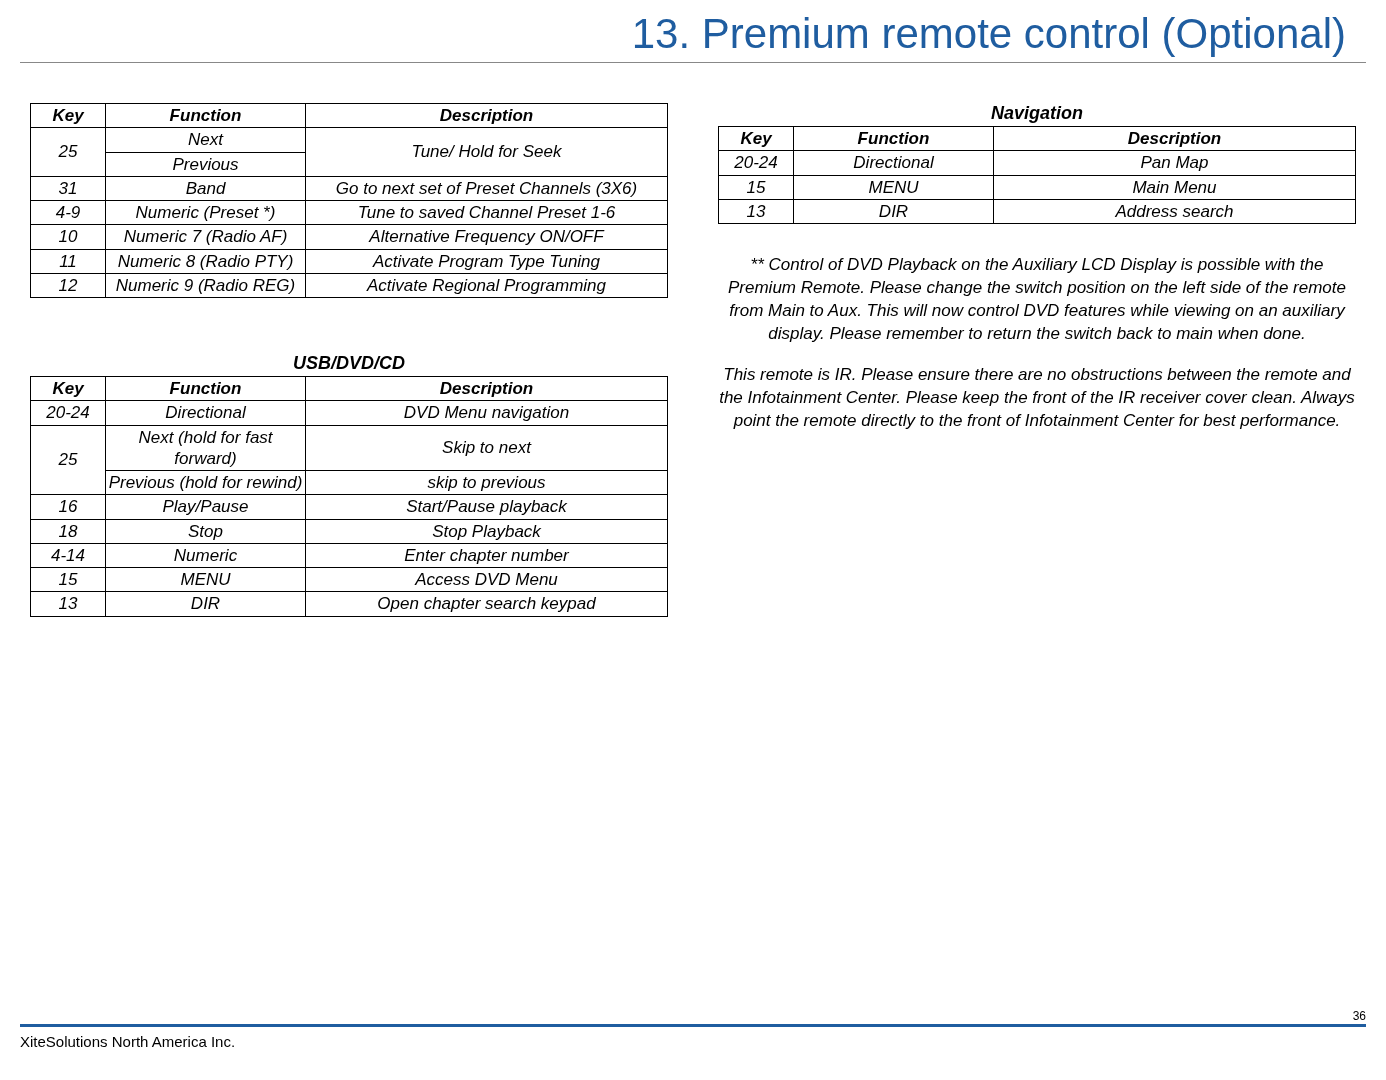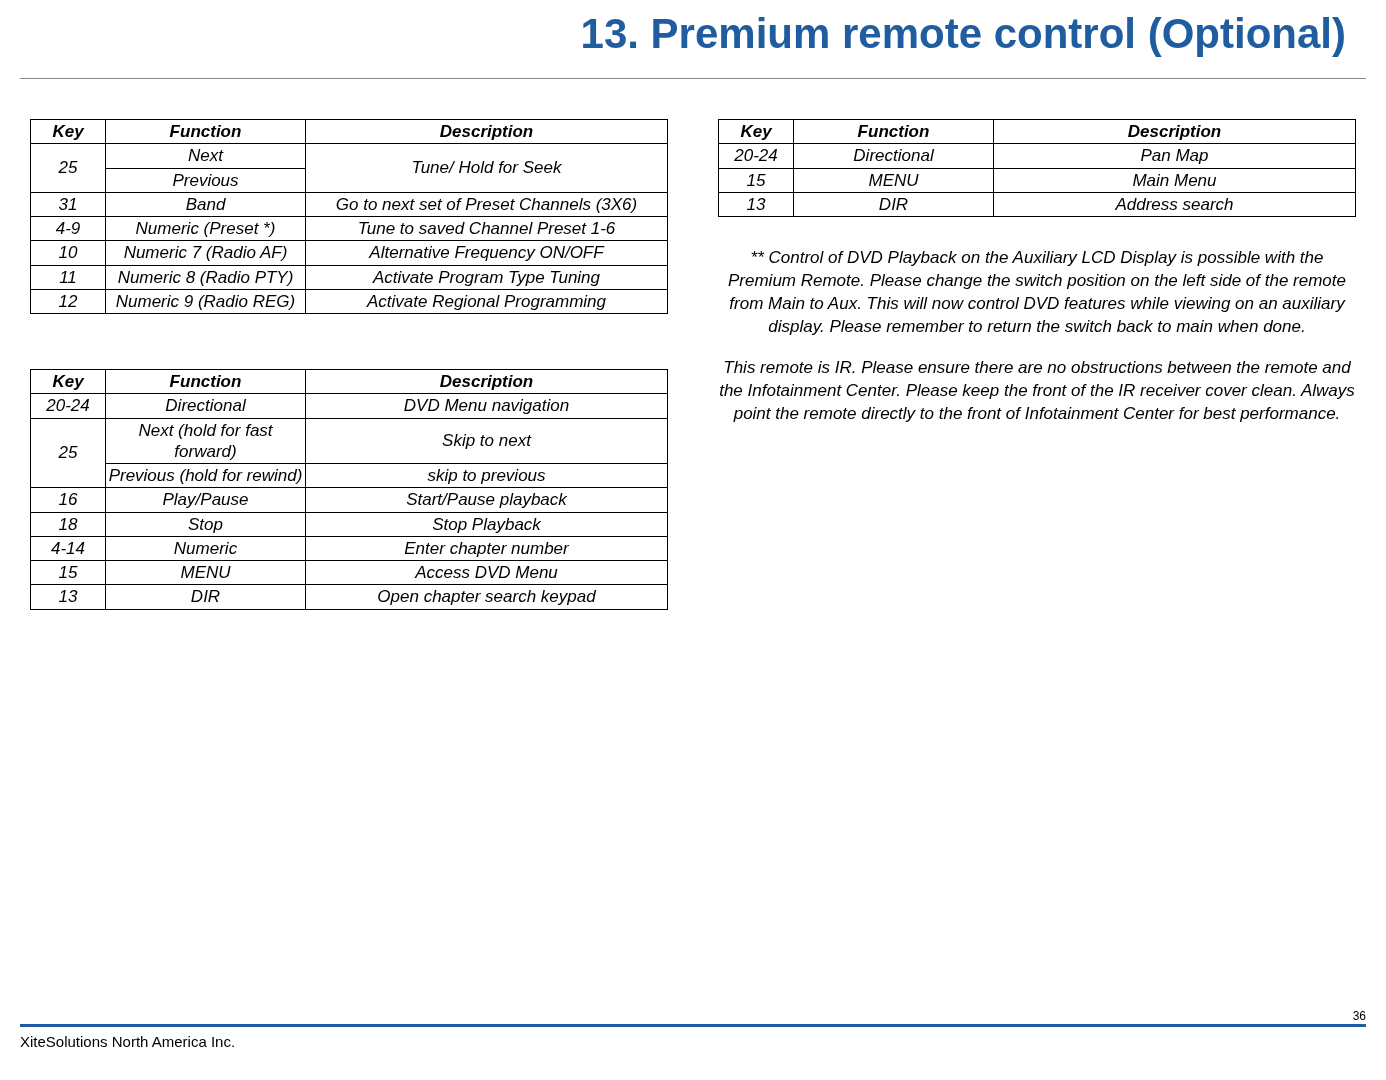--- a/index.html
+++ b/index.html
@@ -9,23 +9,23 @@
     height: 1080px;
     font-family: Arial, Helvetica, sans-serif;
     background: #fff;
     color: #000;
     position: relative;
     box-sizing: border-box;
   }
   .page-title {
     text-align: right;
     font-size: 42px;
-    font-weight: bold;
+    font-weight: normal;
     color: #1f5da0;
-    padding: 10px 20px 20px 20px;
+    padding: 10px 20px 4px 20px;
     border-bottom: 1px solid #888;
     margin: 0 20px;
   }
   .content {
     display: flex;
     gap: 50px;
     padding: 40px 30px 0 30px;
   }
   .col {
     flex: 1;
@@ -134,20 +134,21 @@
       <tr>
         <td>12</td>
         <td>Numeric 9 (Radio REG)</td>
         <td>Activate Regional Programming</td>
       </tr>
     </tbody>
       </table>
 
     <div class="spacer"></div>
 
+    <div class="tbl-title">USB/DVD/CD</div>
     <table>
       <colgroup>
           <col class="k">
           <col class="f">
           <col>
         </colgroup>
       <tbody>
           <tr>
         <th>Key</th>
         <th>Function</th>
@@ -190,20 +191,21 @@
       <tr>
         <td>13</td>
         <td>DIR</td>
         <td>Open chapter search keypad</td>
       </tr>
     </tbody>
       </table>
   </div>
 
   <div class="col">
+    <div class="tbl-title">Navigation</div>
     <table>
       <colgroup>
           <col class="k">
           <col class="f">
           <col>
         </colgroup>
       <tbody>
           <tr>
         <th>Key</th>
         <th>Function</th>

